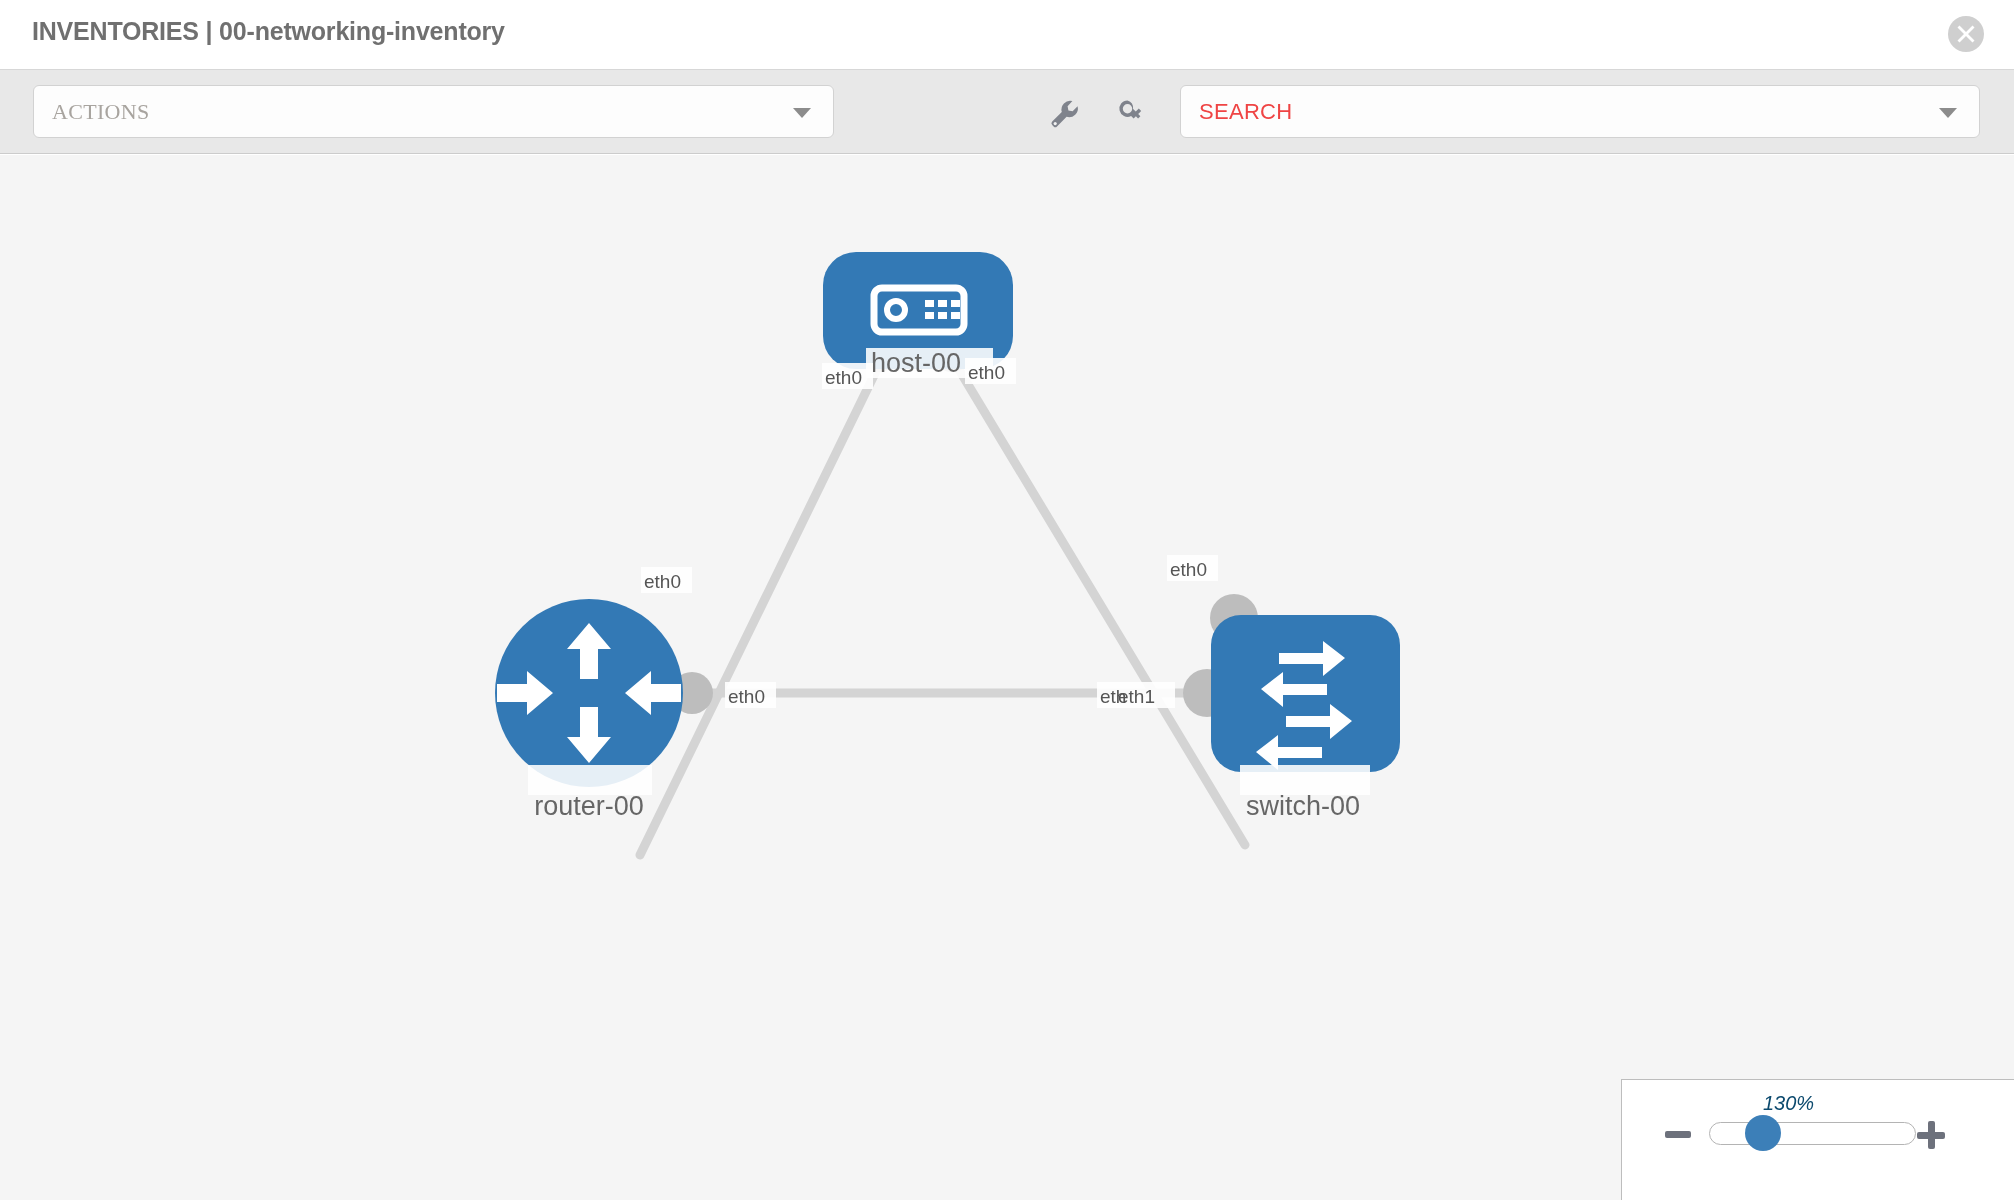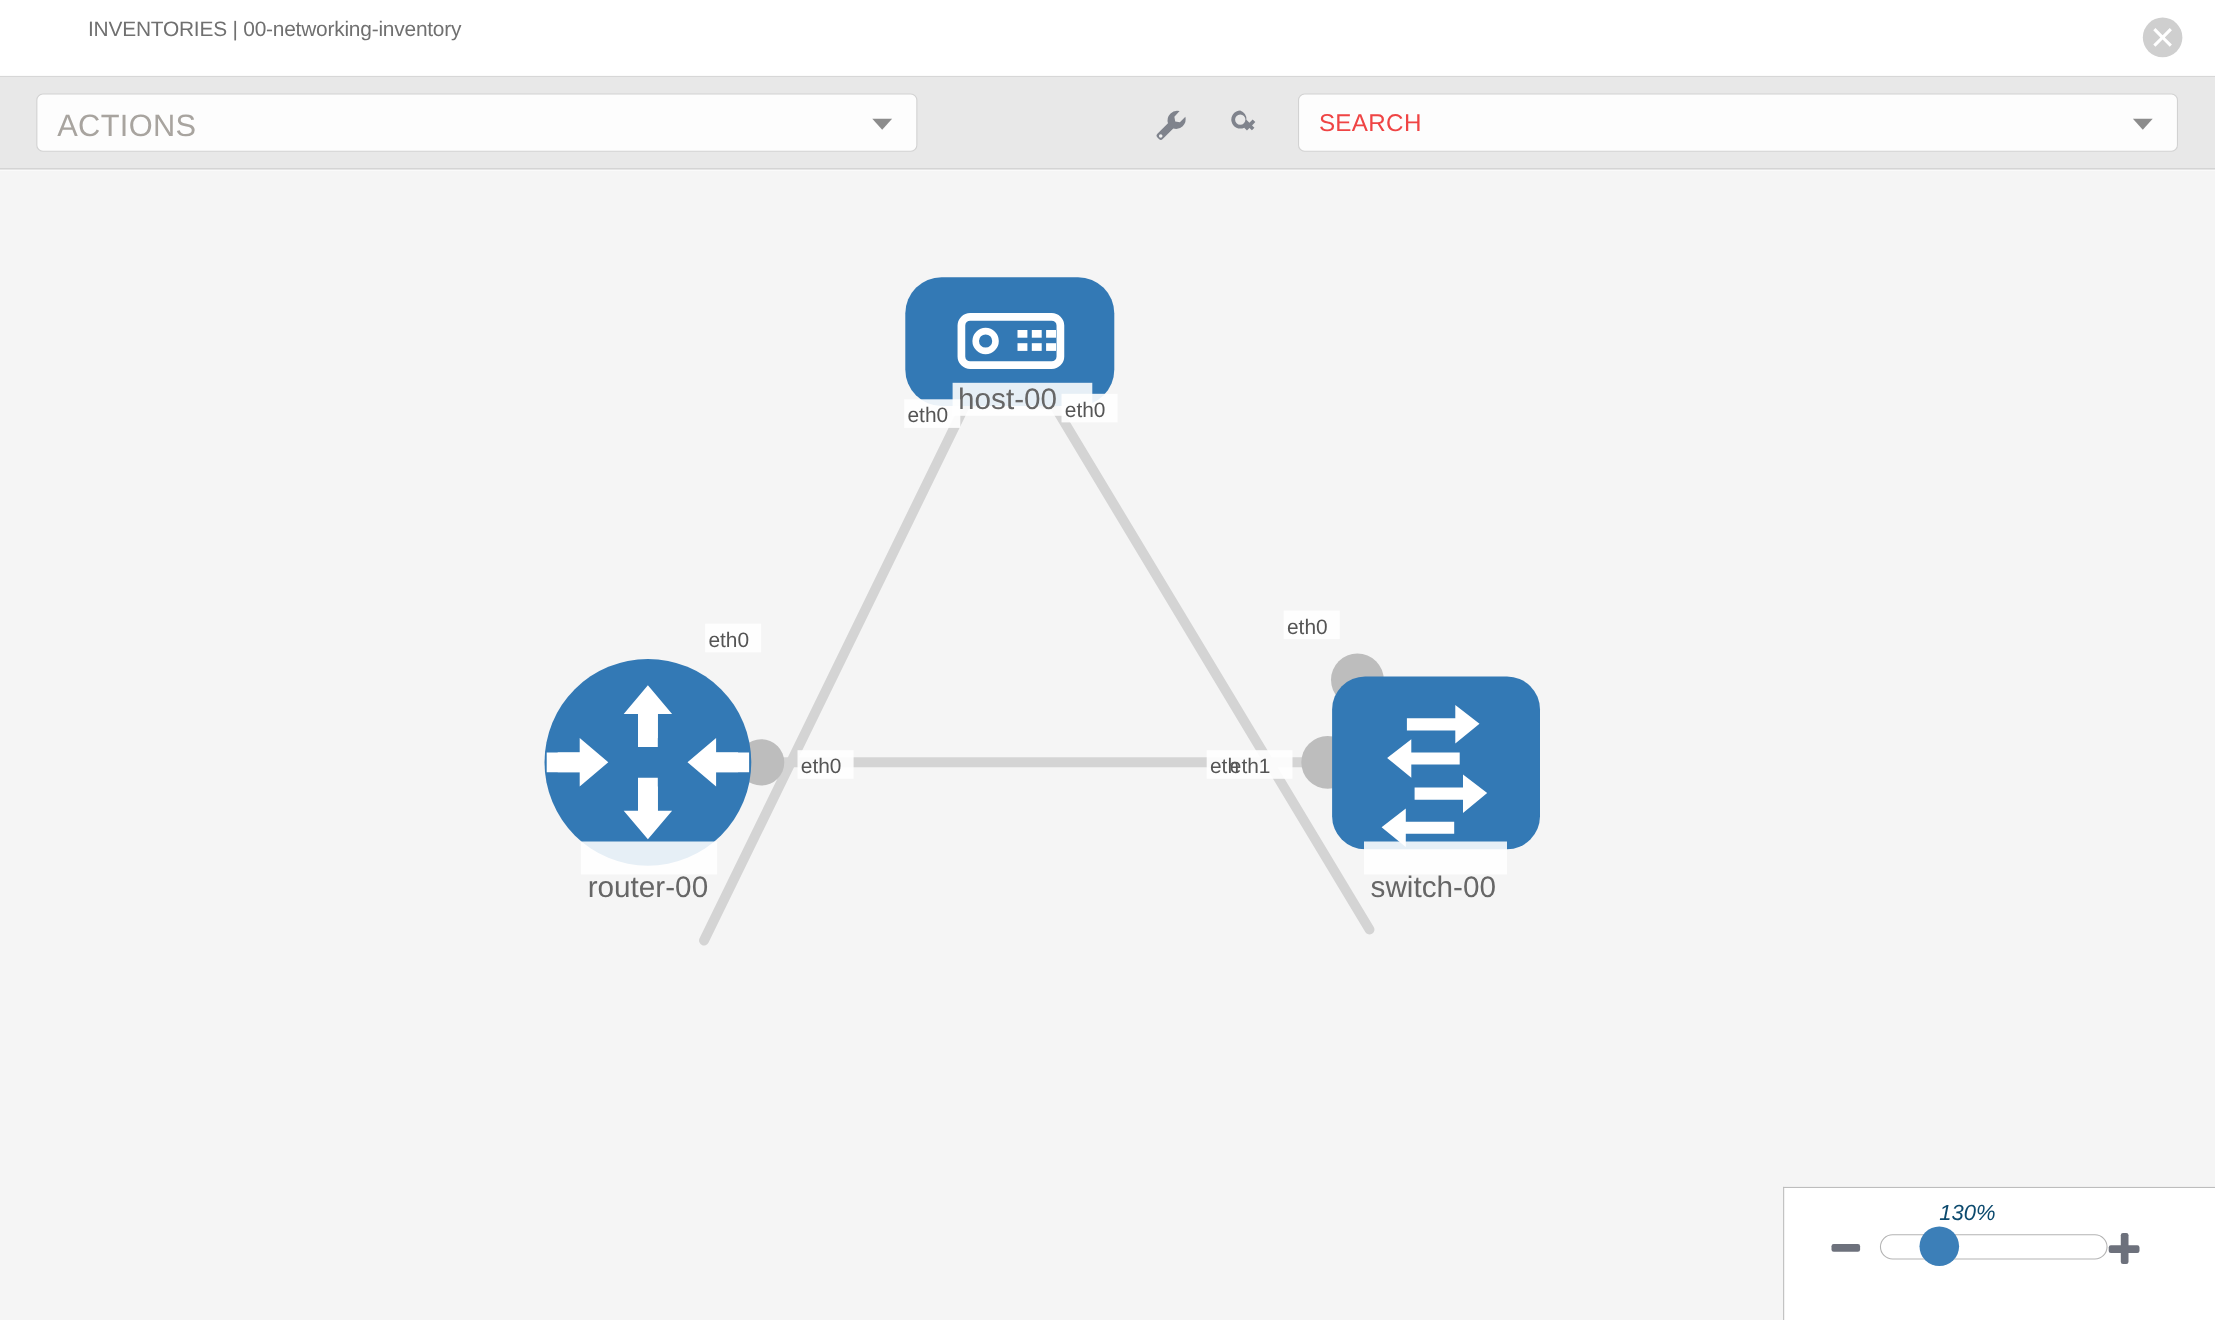--- a/index.html
+++ b/index.html
@@ -23,26 +23,25 @@
   .header {
     position: absolute;
     left: 0; top: 0;
     width: 2014px; height: 70px;
     background: #ffffff;
     border-bottom: 1px solid #d7d7d7;
   }
   .header-title {
     position: absolute;
     left: 32px; top: 17px;
-    font-size: 19px;
-    font-weight: normal;
+    font-size: 25px;
+    font-weight: bold;
     color: #707070;
     letter-spacing: -0.2px;
     white-space: nowrap;
-    margin-left: 48px;
   }
   .close-btn {
     position: absolute;
     right: 30px; top: 16px;
     width: 36px; height: 36px;
     border-radius: 50%;
     background: #cfcfcf;
     cursor: pointer;
   }
   .close-btn svg { display:block; }
@@ -60,23 +59,24 @@
     position: absolute;
     left: 33px; top: 15px;
     width: 801px; height: 53px;
     background: #fdfdfd;
     border: 1px solid #d2d2d2;
     border-radius: 6px;
   }
   .actions-label {
     position: absolute;
     left: 18px; top: 13px;
-    font-size: 28px;
+    font-size: 22px;
     color: #a8a49f;
     letter-spacing: 0.3px;
+    font-family: Liberation Serif, serif;
   }
   .caret {
     position: absolute;
     right: 22px; top: 22px;
     width: 0; height: 0;
     border-left: 9px solid transparent;
     border-right: 9px solid transparent;
     border-top: 10px solid #8c8c8c;
   }
 

